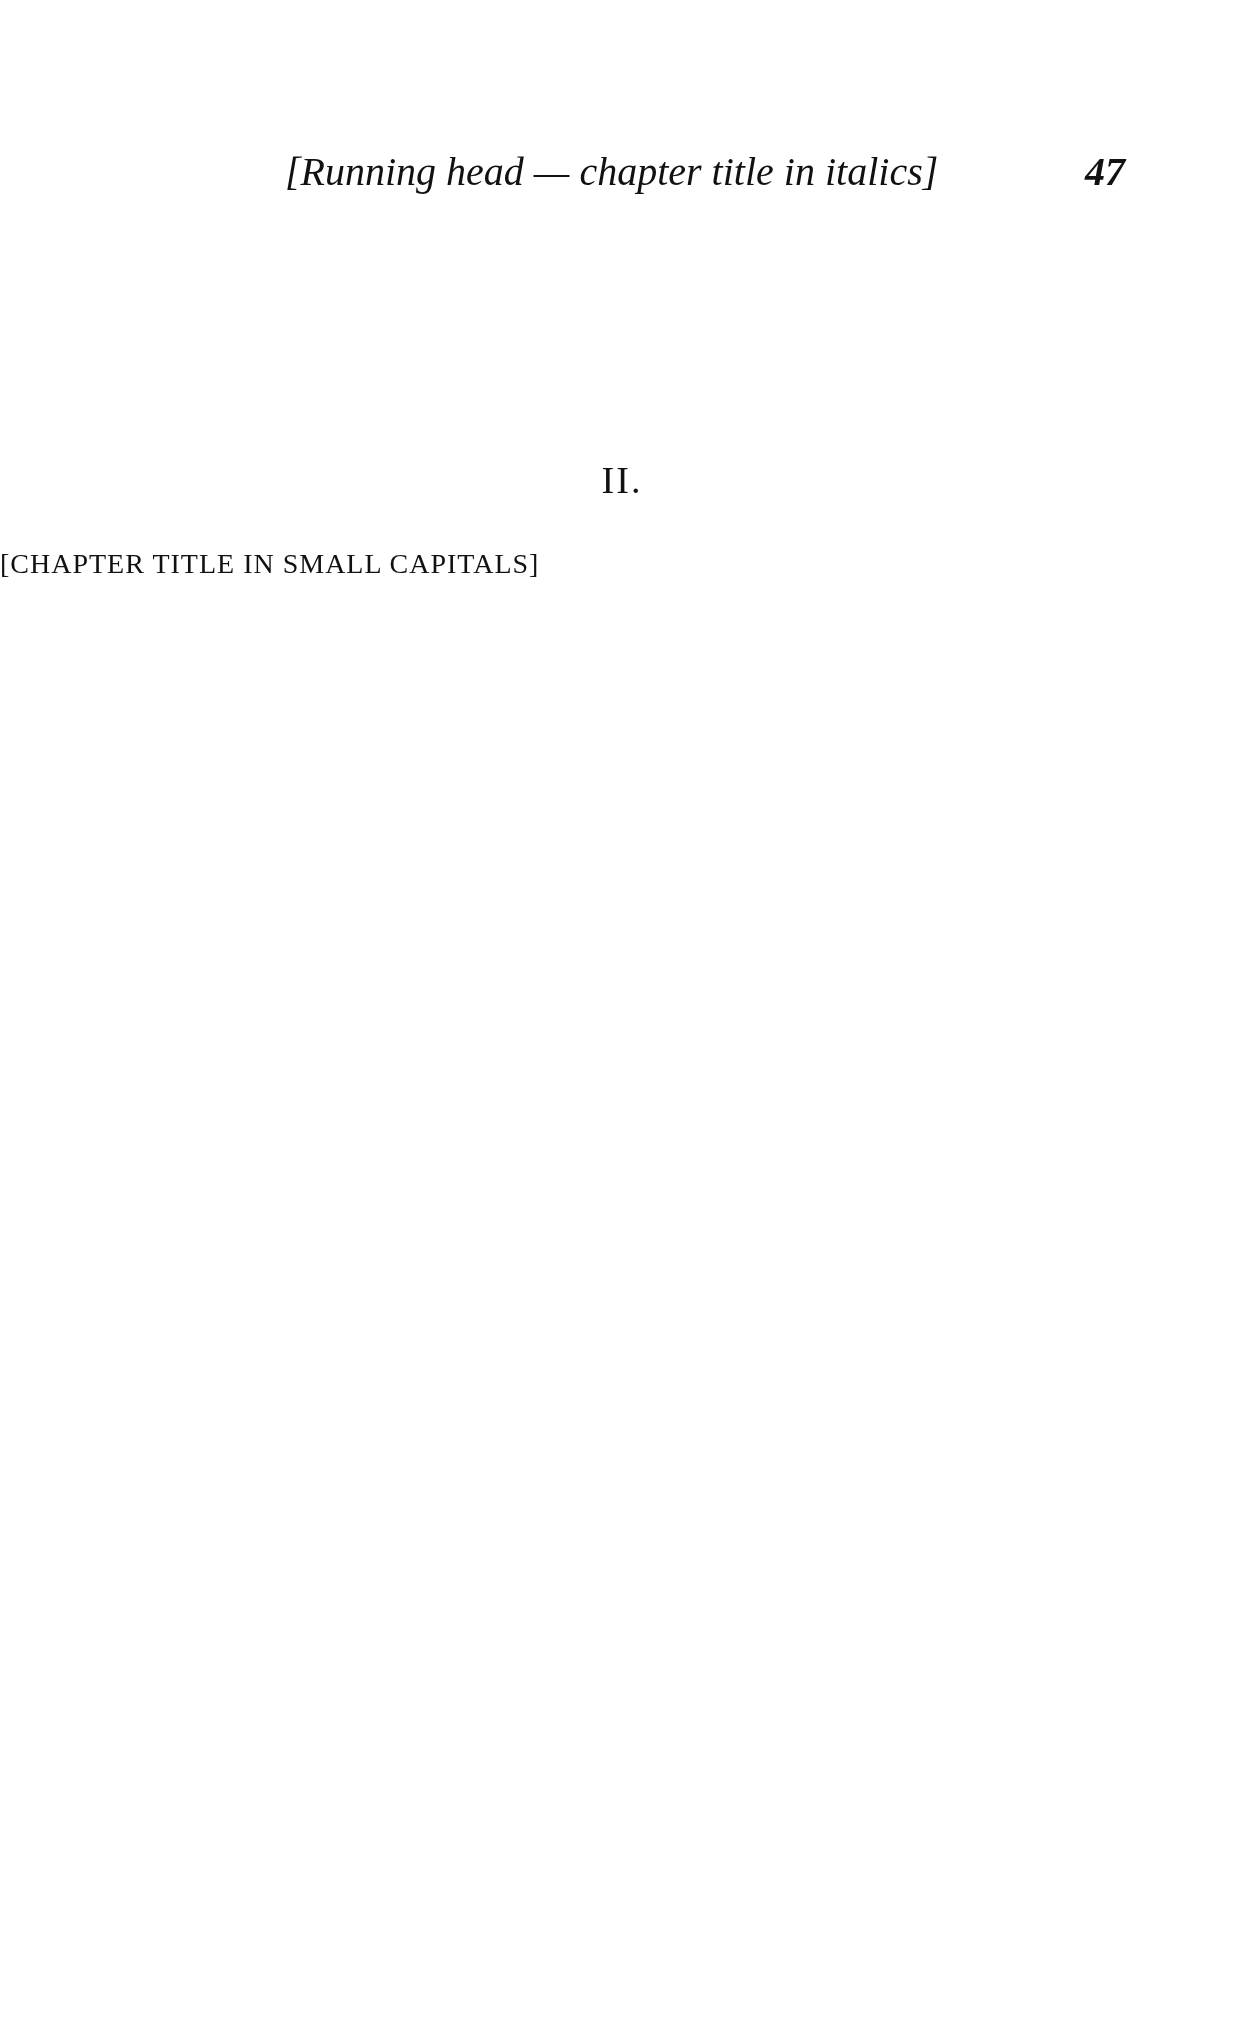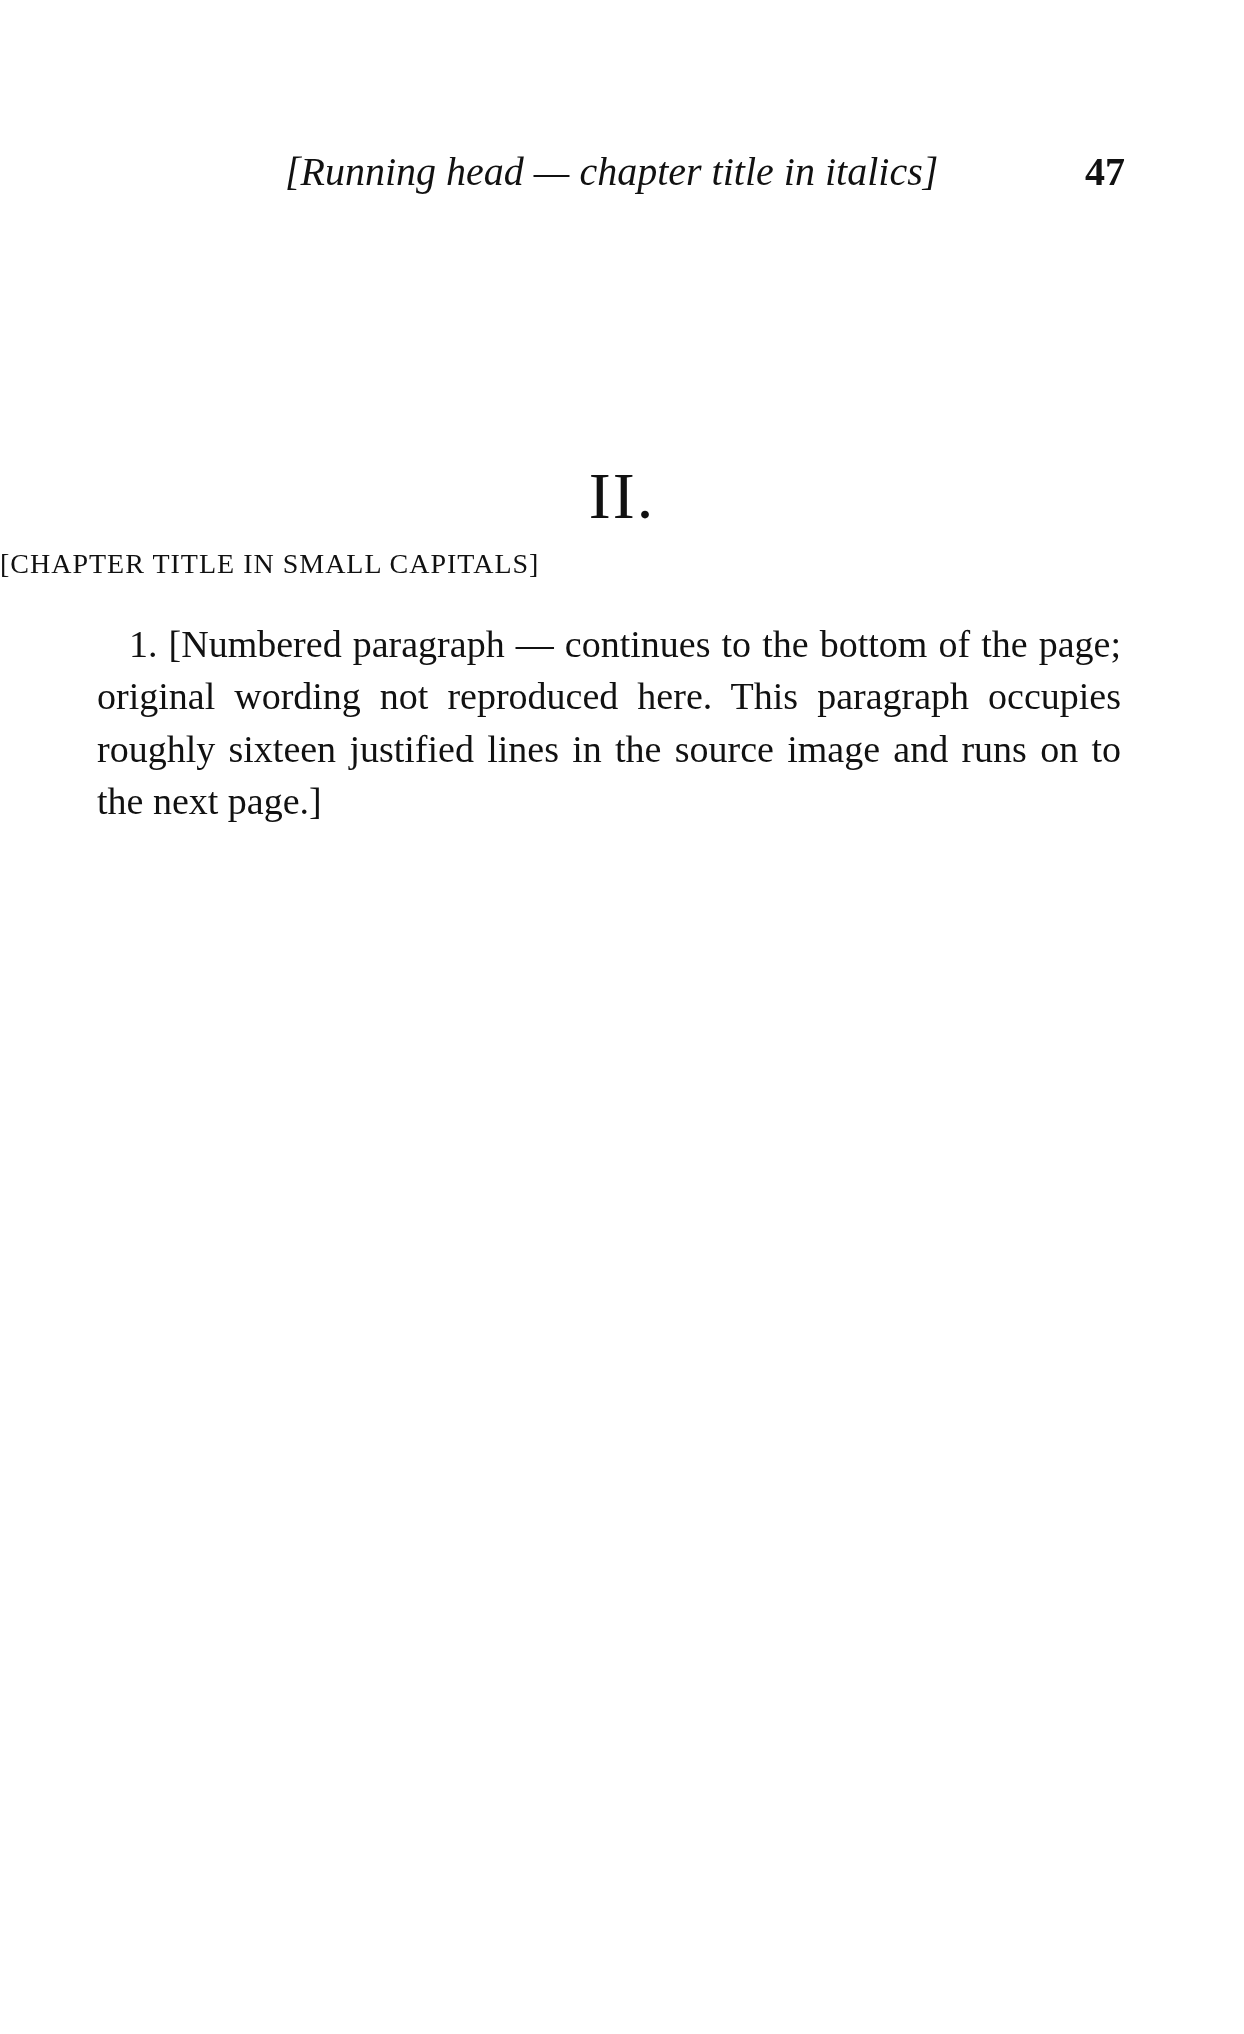--- a/index.html
+++ b/index.html
@@ -1,37 +1,34 @@
 <!DOCTYPE html>
 <html><head>
   <meta charset="utf-8">
   <style>
     html, body { margin: 0; padding: 0; background: #ffffff; }
     body { width: 1244px; height: 2034px; position: relative; overflow: hidden;
            font-family: "Liberation Serif", "DejaVu Serif", serif; color: #111; }
     .running-head { position: absolute; top: 148px; left: 285px; width: 840px; height: 50px; }
     .running-title { position: absolute; left: 0; top: 0; font-style: italic; font-size: 40px; }
-    .page-number { position: absolute; right: 0; top: 0; font-size: 40px; font-weight: bold; }
+    .page-number { position: absolute; right: 0; top: 0; font-size: 40px; font-weight: bold; font-style: italic; }
     .chapter-numeral { position: absolute; top: 458px; left: 0; width: 1244px; text-align: center;
-                       font-size: 66px; letter-spacing: 2px; }
+                       font-size: 38px; letter-spacing: 2px; }
     .chapter-title { position: absolute; top: 548px; left: 0; width: 1244px; 
                      font-size: 28px; letter-spacing: 1px; }
     .body-text { position: absolute; top: 618px; left: 97px; width: 1024px;
                  font-size: 38px; line-height: 52.4px; text-align: justify; }
     .para { margin: 0; text-indent: 32px; }
     .para .lead { font-variant: small-caps; }
   </style>
 </head>
 <body>
 
 <div class="running-head">
   <span class="running-title">[Running head — chapter title in italics]</span>
   <span class="page-number">47</span>
 </div>
 
 <div class="chapter-numeral">II.</div>
 <div class="chapter-title">[CHAPTER TITLE IN SMALL CAPITALS]</div>
 
 <div class="body-text">
-  <p class="para">
-    <span>1. [Numbered paragraph — continues to the bottom of the page; original wording not reproduced here. This paragraph occupies roughly sixteen justified lines in the source image and runs on to the next page.]</span>
-  </p>
 </div>
 
 </body></html>

